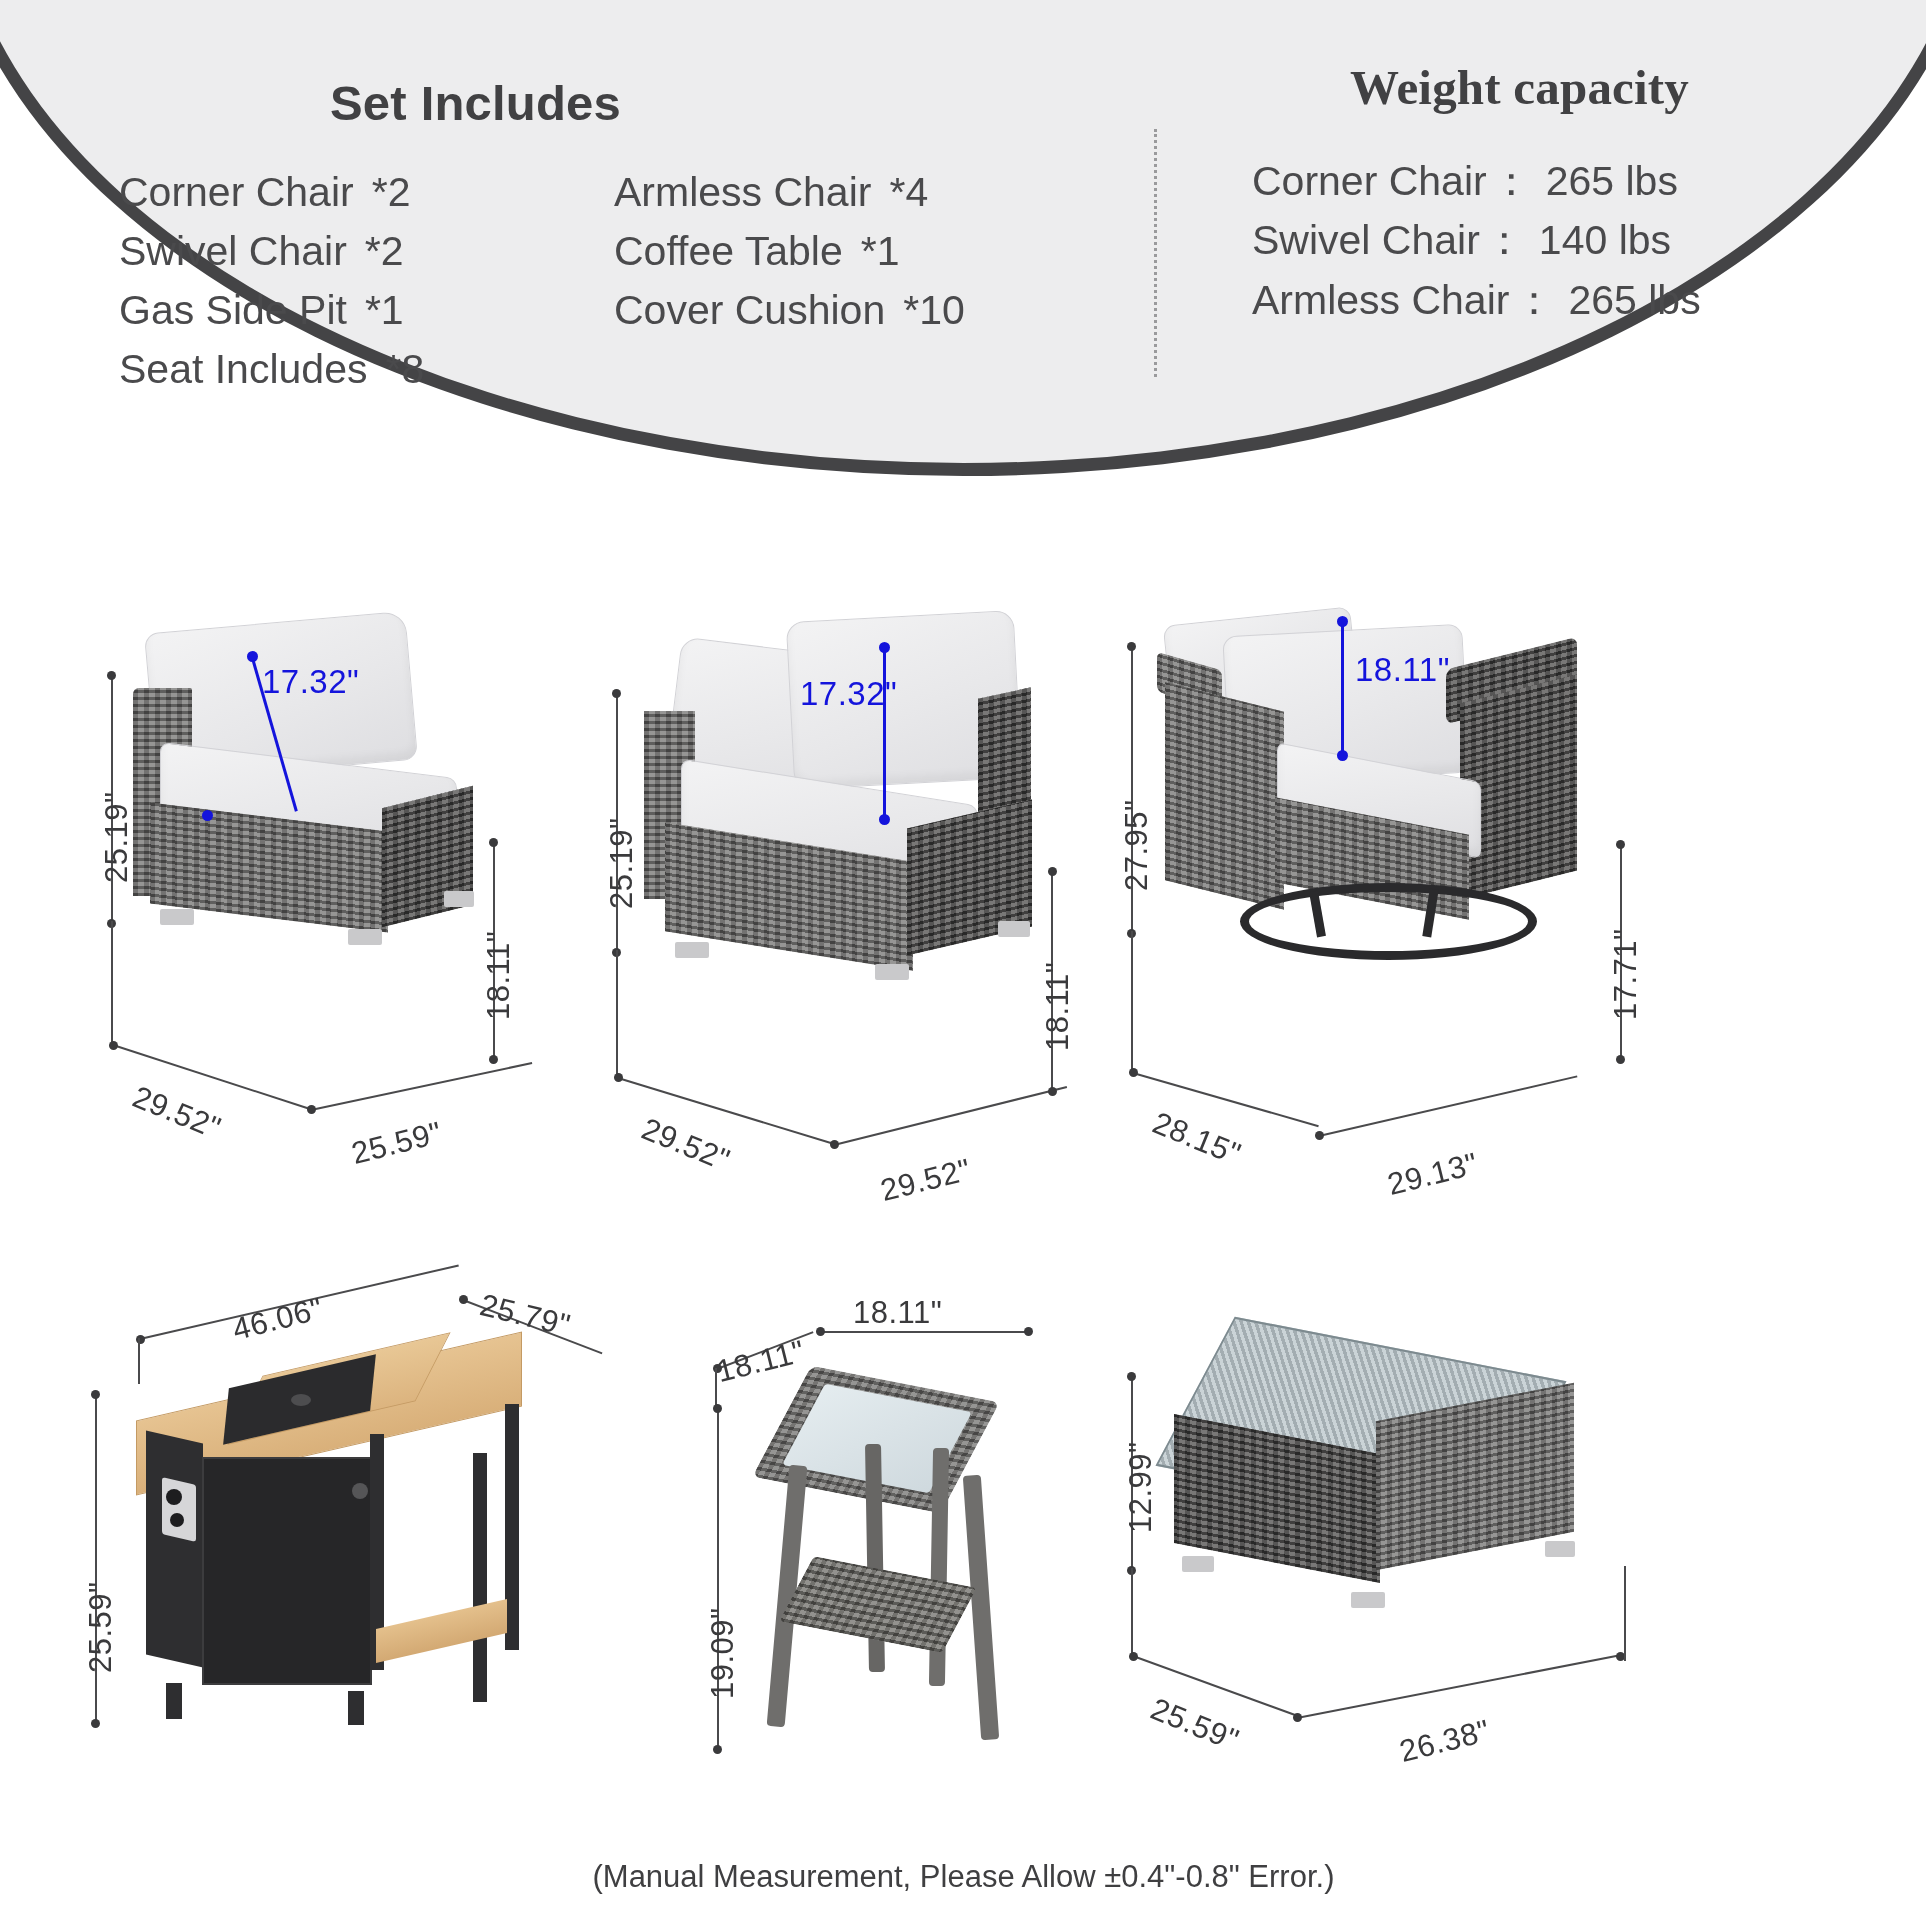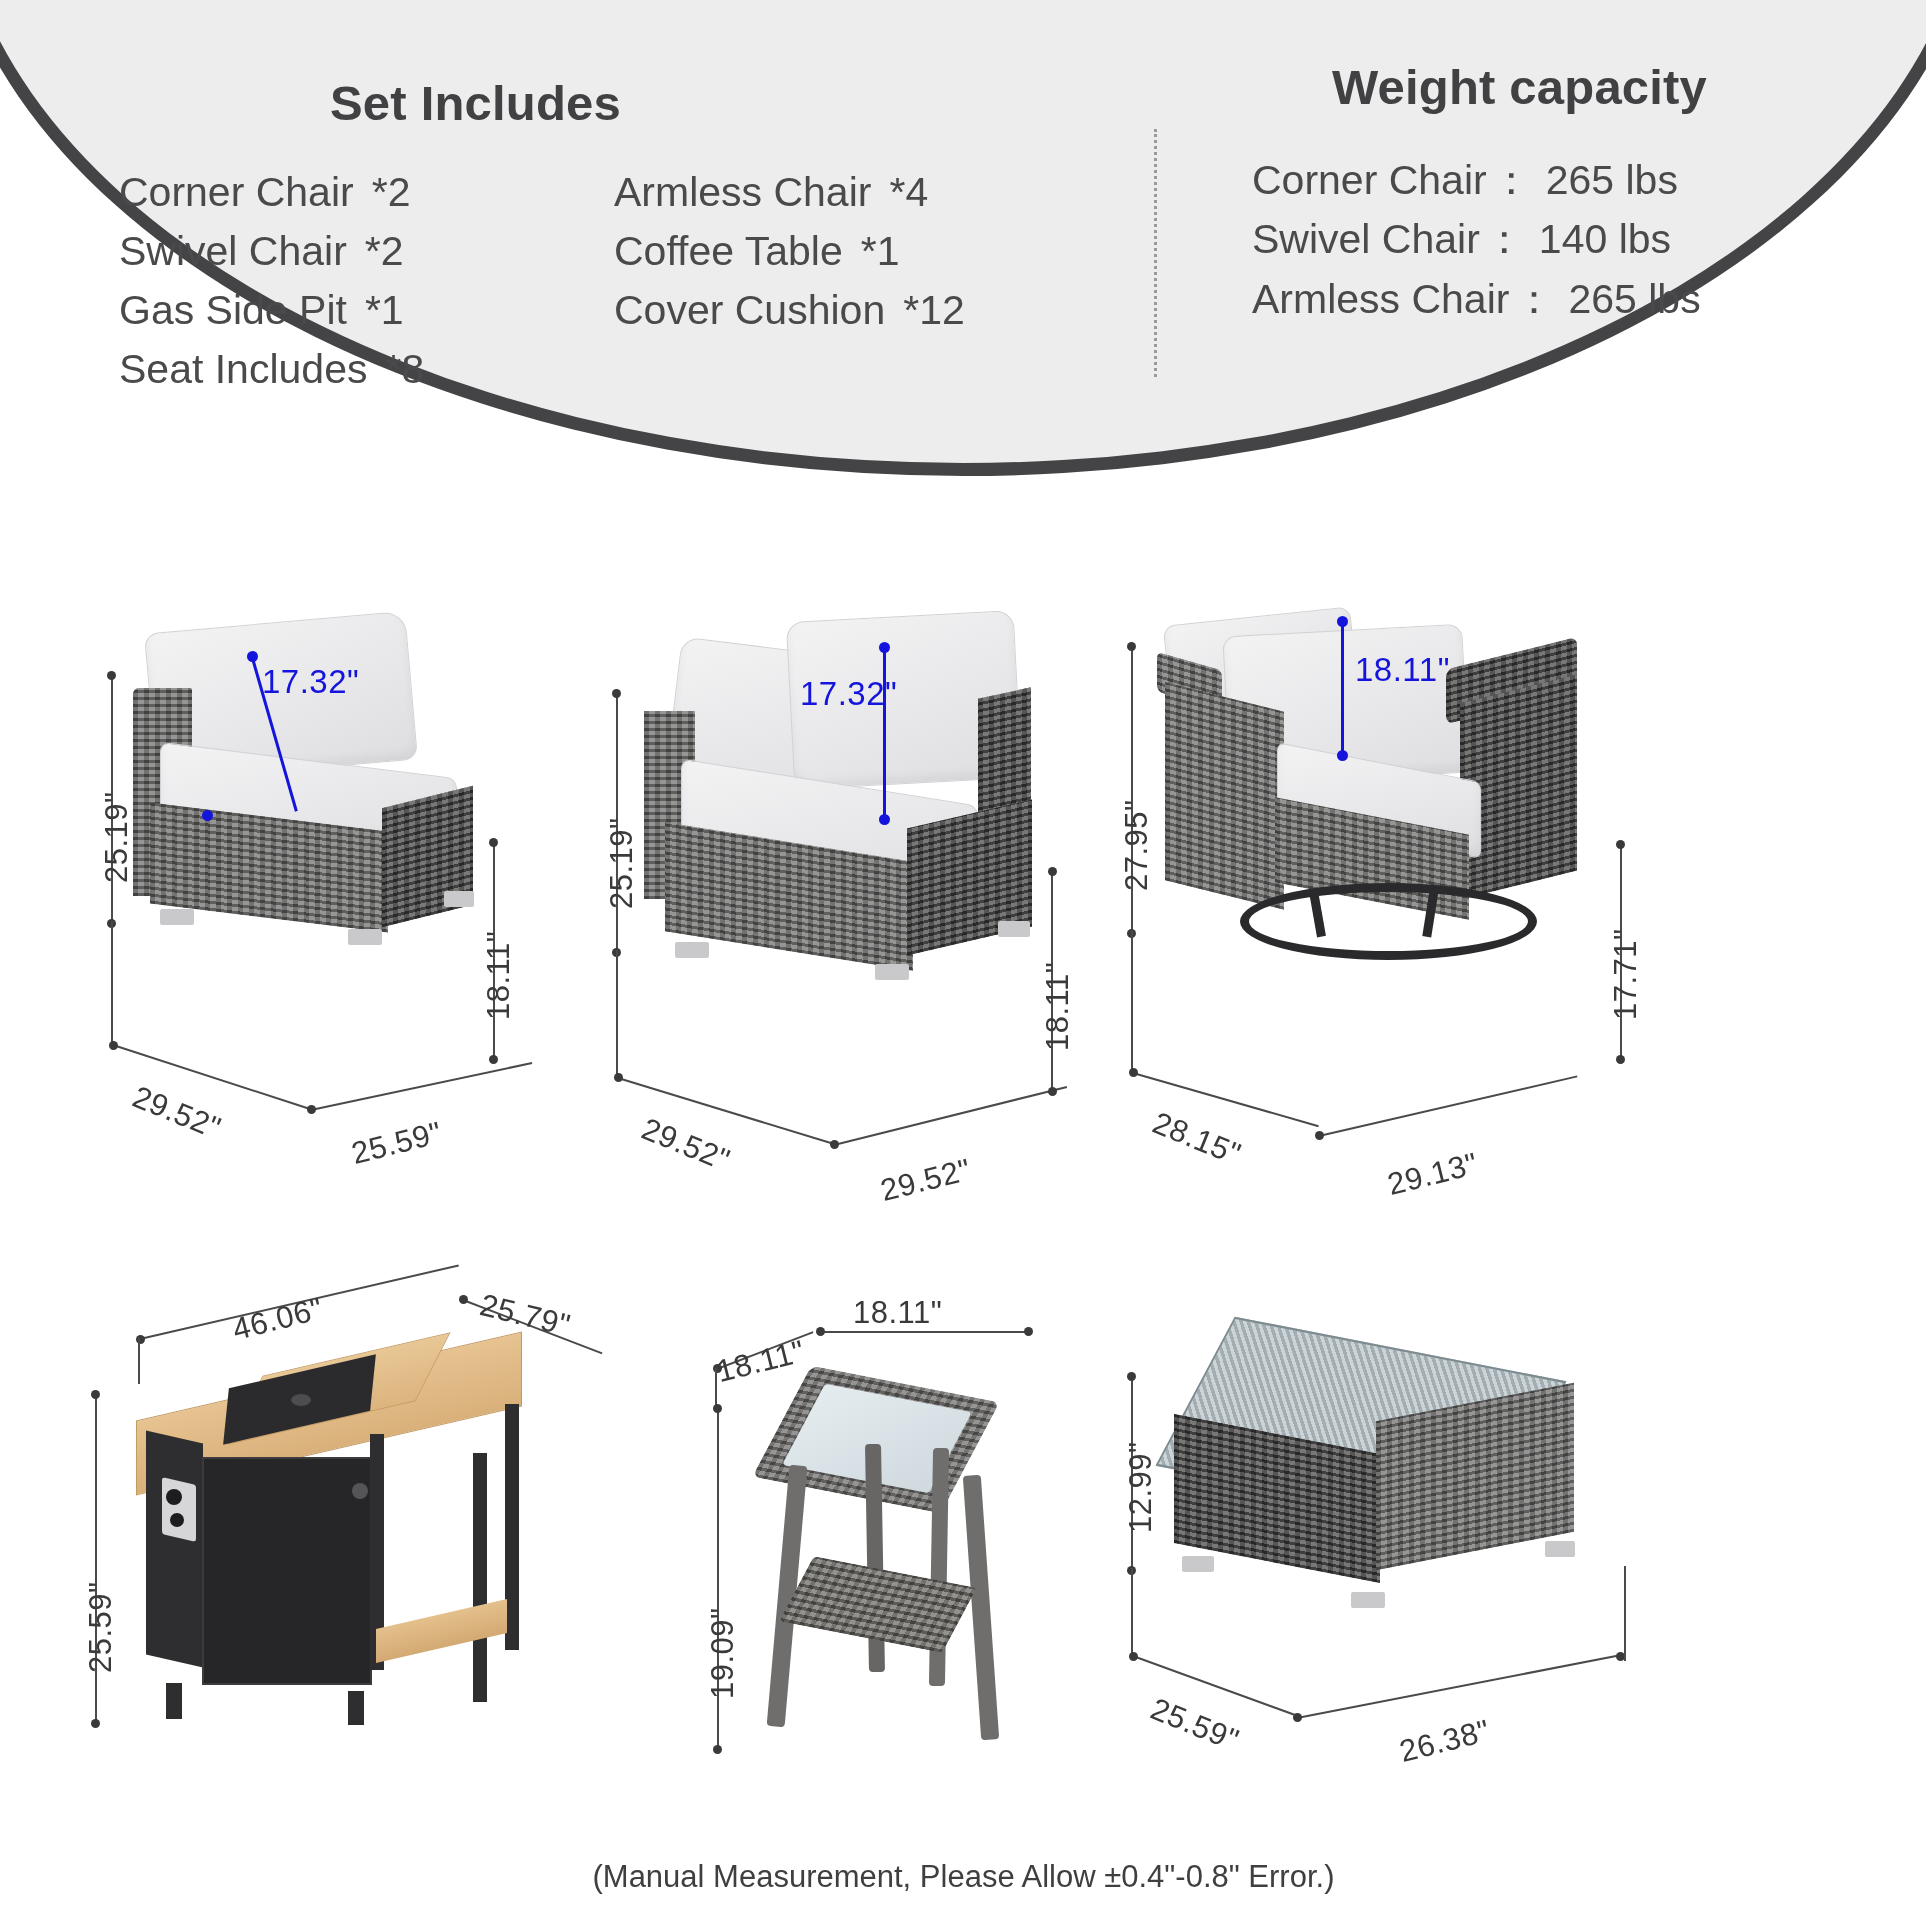--- a/index.html
+++ b/index.html
@@ -28,21 +28,21 @@
   }
 
   .col-includes { position: absolute; left: 119px; top: 59px; width: 1030px; margin-top: 16px; }
   .col-weight   { position: absolute; left: 1252px; top: 59px; width: 614px; }
 
   .sec-title {
     font-size: 49px; font-weight: bold; color: #414143;
     letter-spacing: 0.2px; text-align: center;
   }
   .title-includes { width: 673px; margin-left: 20px; }
-  .title-weight   { width: 535px; margin-left: 0px; }
+  .title-weight   { width: 535px; margin-left: 0px; font-family: Liberation Serif, serif; }
 
   .includes-grid {
     position: relative; margin-top: 36px;
     display: grid; grid-template-columns: 495px 495px;
     row-gap: 9px;
   }
   .inc-item {
     font-size: 41px; color: #4a4a4c; white-space: nowrap;
     line-height: 1.22;
   }
@@ -135,21 +135,21 @@
           <div class="inc-item">
             <span>Swivel Chair</span><span class="qty">*2</span>
           </div>
           <div class="inc-item">
             <span>Coffee Table</span><span class="qty">*1</span>
           </div>
           <div class="inc-item">
             <span>Gas Side Pit</span><span class="qty">*1</span>
           </div>
           <div class="inc-item">
-            <span>Cover Cushion</span><span class="qty">*12</span>
+            <span>Cover Cushion</span><span class="qty">*10</span>
           </div>
           <div class="inc-item">
             <span>Seat Includes</span><span class="qty">*8</span>
           </div>
         </div>
       </div>
 
       <div class="divider"></div>
 
       <div class="col-weight">

